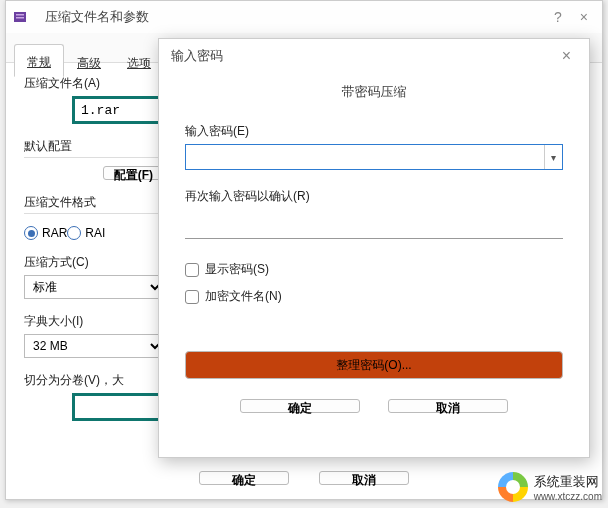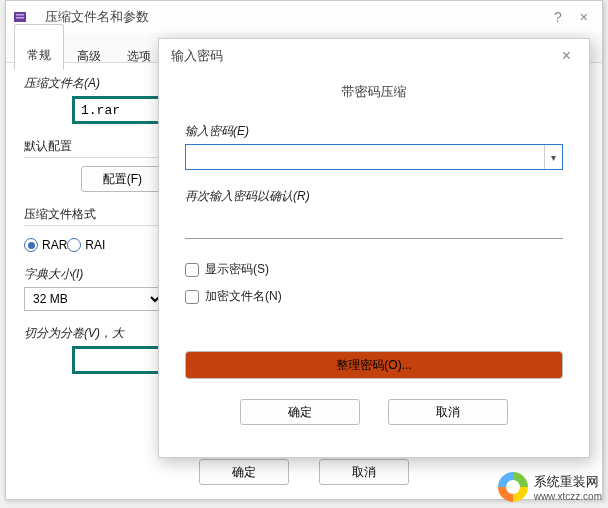--- a/index.html
+++ b/index.html
@@ -47,65 +47,66 @@
   .titlebtns span { cursor: default; }
   .tabs {
     display: flex;
     align-items: flex-end;
     padding-left: 8px;
     border-bottom: 1px solid #ddd;
     height: 30px;
     background: #fafafa;
   }
   .tab {
-    padding: 22px 12px 5px 12px;
+    padding: 9px 12px 5px 12px;
     font-size: 12px;
     color: #333;
     border: 1px solid transparent;
     border-bottom: none;
     position: relative;
-    top: 8px;
+    top: 15px;
     cursor: default;
+    text-decoration: underline;
   }
   .tab.active {
     background: #fff;
     border-color: #ccc;
     border-bottom: 1px solid #fff;
     border-radius: 3px 3px 0 0;
   }
   .tab-body {
     padding: 12px 18px;
   }
   .label {
     font-size: 12px;
     color: #222;
     margin-bottom: 4px;
     display: block;
-    font-style: italic;
   }
   .textfield {
     width: 100%;
     height: 28px;
     border: 3px solid #0f766e;
     padding: 2px 6px;
     font-family: "Courier New", monospace;
     font-size: 13px;
     background: #fff;
     margin-left: 48px;
   }
   .section { margin-bottom: 14px; }
   .btn {
-    height: 26px;
+    height: 14px;
     min-width: 90px;
     border: 1px solid #bbb;
     background: #fdfdfd;
     border-radius: 3px;
     font-size: 12px;
-    padding: 0 21px;
+    padding: 0 10px;
     cursor: default;
+    font-weight: bold;
   }
   .radio-row {
     display: flex; gap: 0; align-items:center;
     padding-top: 4px;
   }
   .radio {
     display: inline-flex; align-items: center; gap: 4px;
     font-size:12px;
   }
   .radio .dot {
@@ -260,20 +261,26 @@
           <span class="dot"></span>
           <span>RAR</span>
         </span>
         <span class="radio">
           <span class="dot"></span>
           <span>RAI</span>
         </span>
       </div>
     </div>
 
+    <div class="section" style="width:140px">
+      <span class="label">压缩方式(C)</span>
+      <select class="select">
+        <option>标准</option>
+      </select>
+    </div>
 
     <div class="section" style="width:140px">
       <span class="label">字典大小(I)</span>
       <select class="select">
         <option>32 MB</option>
       </select>
     </div>
 
     <div class="section" style="width:140px">
       <span class="label">切分为分卷(V)，大</span>

